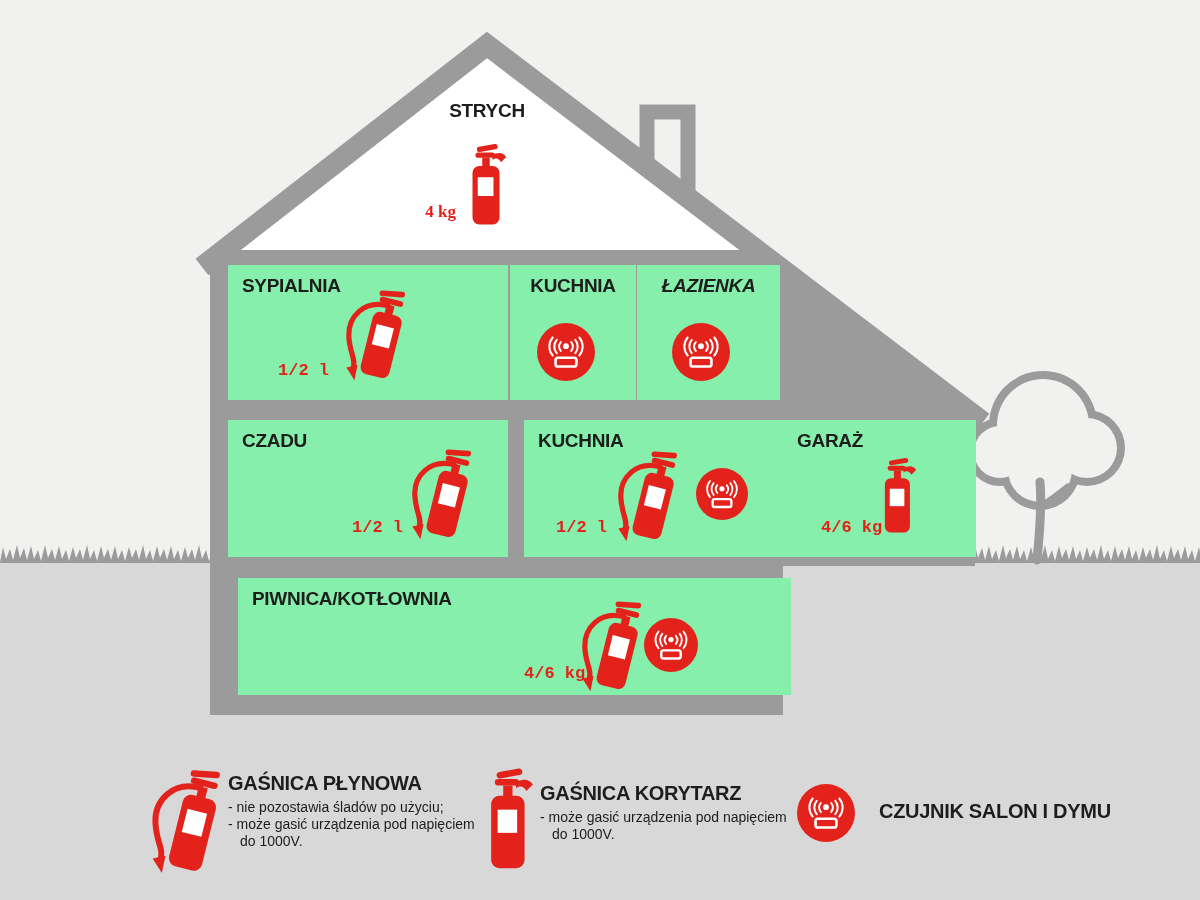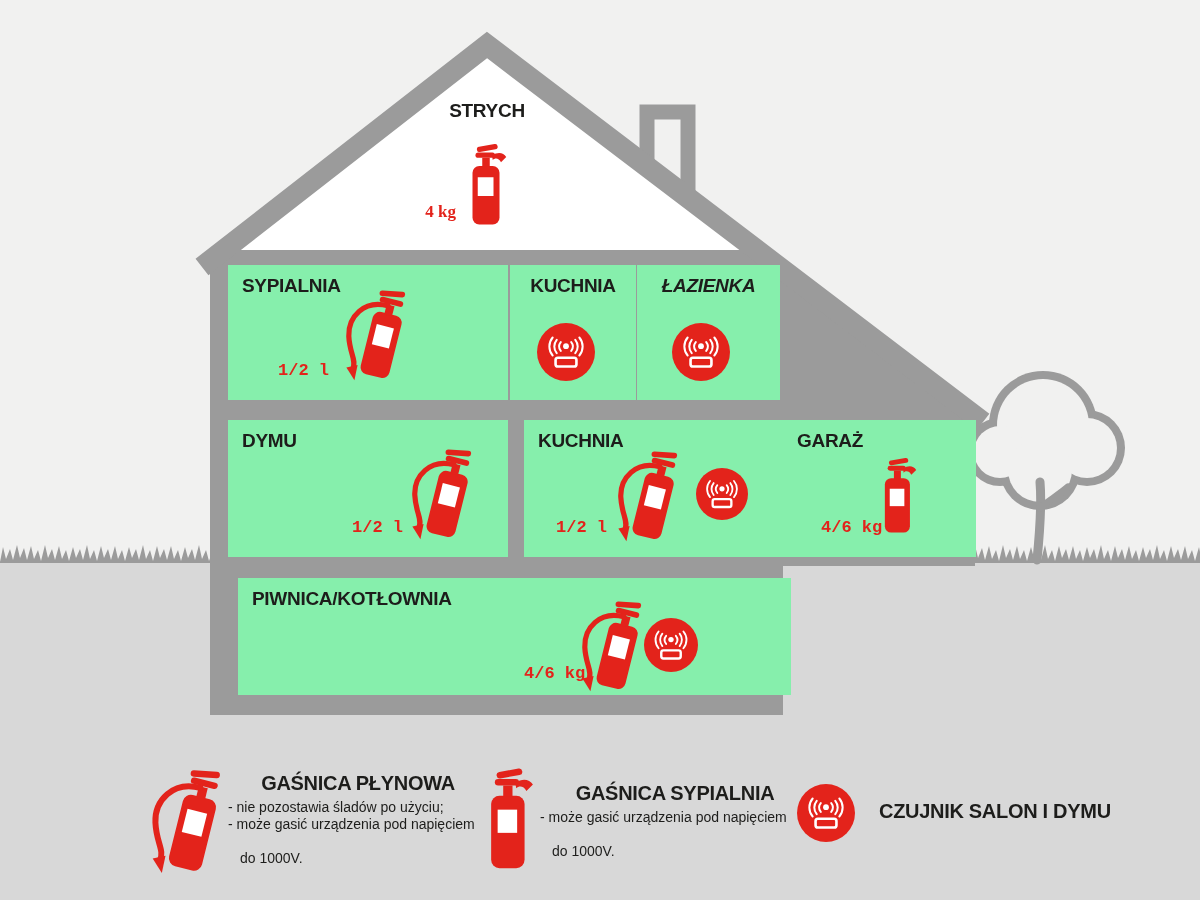--- a/index.html
+++ b/index.html
@@ -8,23 +8,23 @@
   .scene{position:absolute;left:0;top:0;}
   .room{position:absolute;background:#86efac;padding-left:16px;}
   .room-label{position:absolute;top:10px;left:14px;font-size:19px;font-weight:700;
               letter-spacing:-0.3px;white-space:nowrap;}
   .room-label.centered{left:0;right:0;text-align:center;}
   .cap{position:absolute;font-size:17px;font-weight:700;color:#e3231b;white-space:nowrap;font-family:Liberation Mono, monospace;}
   .icon{position:absolute;}
   .float-label{position:absolute;font-size:19px;font-weight:700;letter-spacing:-0.3px;}
   .float-cap{position:absolute;font-size:17px;font-weight:700;color:#e3231b;text-align:right;}
   .legend-item{position:absolute;}
-  .legend-title{font-size:20px;font-weight:700;letter-spacing:-0.3px;white-space:nowrap;text-align:center;}
+  .legend-title{font-size:20px;font-weight:700;letter-spacing:-0.3px;white-space:nowrap;}
   .legend-line{font-size:14px;font-weight:400;line-height:17px;white-space:nowrap;}
-  .legend-line.indent{padding-left:12px;margin-top:17px;}
+  .legend-line.indent{padding-left:12px;}
   .legend-text{margin-top:4px;}
 </style>
 </head>
 <body>
 
 <svg width="0" height="0" style="position:absolute" aria-hidden="true">
   <defs>
     <symbol id="ext-hose" viewBox="0 0 100 120">
       <g fill="#e3231b">
         <g transform="rotate(14 58 70)">
@@ -122,21 +122,21 @@
   </div>
 
   <div class="room" style="left:637px;top:265px;width:127px;height:135px;font-style:italic;">
     <div class="room-label centered">ŁAZIENKA</div>
     <svg class="icon" style="left:35px;top:58px;" width="58" height="58">
         <use href="#detector"></use>
       </svg>
   </div>
 
   <div class="room" style="left:228px;top:420px;width:264px;height:137px;">
-    <div class="room-label">DYMU</div>
+    <div class="room-label">CZADU</div>
     <svg class="icon" style="left:170px;top:24px;" width="80" height="96">
         <use href="#ext-hose"></use>
       </svg>
     <div class="cap" style="left:124px;top:98px;">1/2 l</div>
   </div>
 
   <div class="room" style="left:524px;top:420px;width:255px;height:137px;">
     <div class="room-label">KUCHNIA</div>
     <svg class="icon" style="left:80px;top:26px;" width="80" height="96">
         <use href="#ext-hose"></use>
@@ -180,21 +180,21 @@
           <div class="legend-line indent">do 1000V.</div>
         </div>
       </div>
     </div>
 
     <div class="legend-item" style="left:478px;top:766px;">
       <svg class="icon" style="left:0;top:0;" width="56" height="104">
           <use href="#ext-straight"></use>
         </svg>
       <div style="position:absolute;left:62px;top:16px;width:270px;">
-        <div class="legend-title">GAŚNICA SYPIALNIA</div>
+        <div class="legend-title">GAŚNICA KORYTARZ</div>
         <div class="legend-text">
           <div class="legend-line">- może gasić urządzenia pod napięciem</div>
           <div class="legend-line indent">do 1000V.</div>
         </div>
       </div>
     </div>
 
     <div class="legend-item" style="left:797px;top:784px;">
       <svg class="icon" style="left:0;top:0;" width="58" height="58">
           <use href="#detector"></use>

